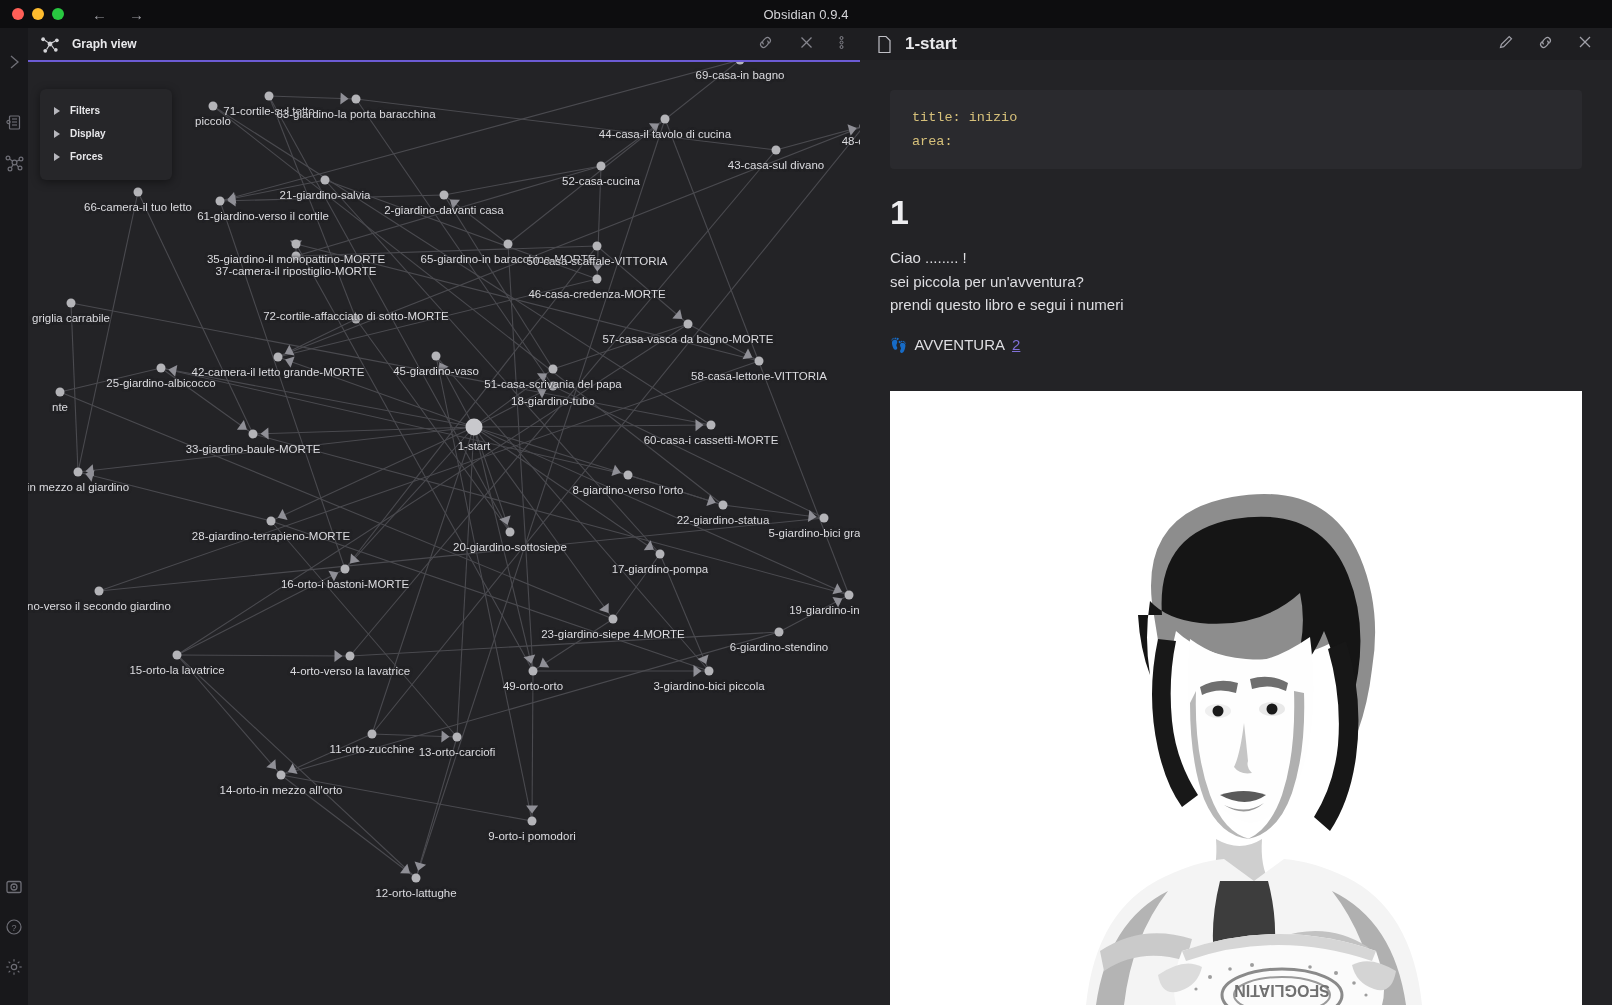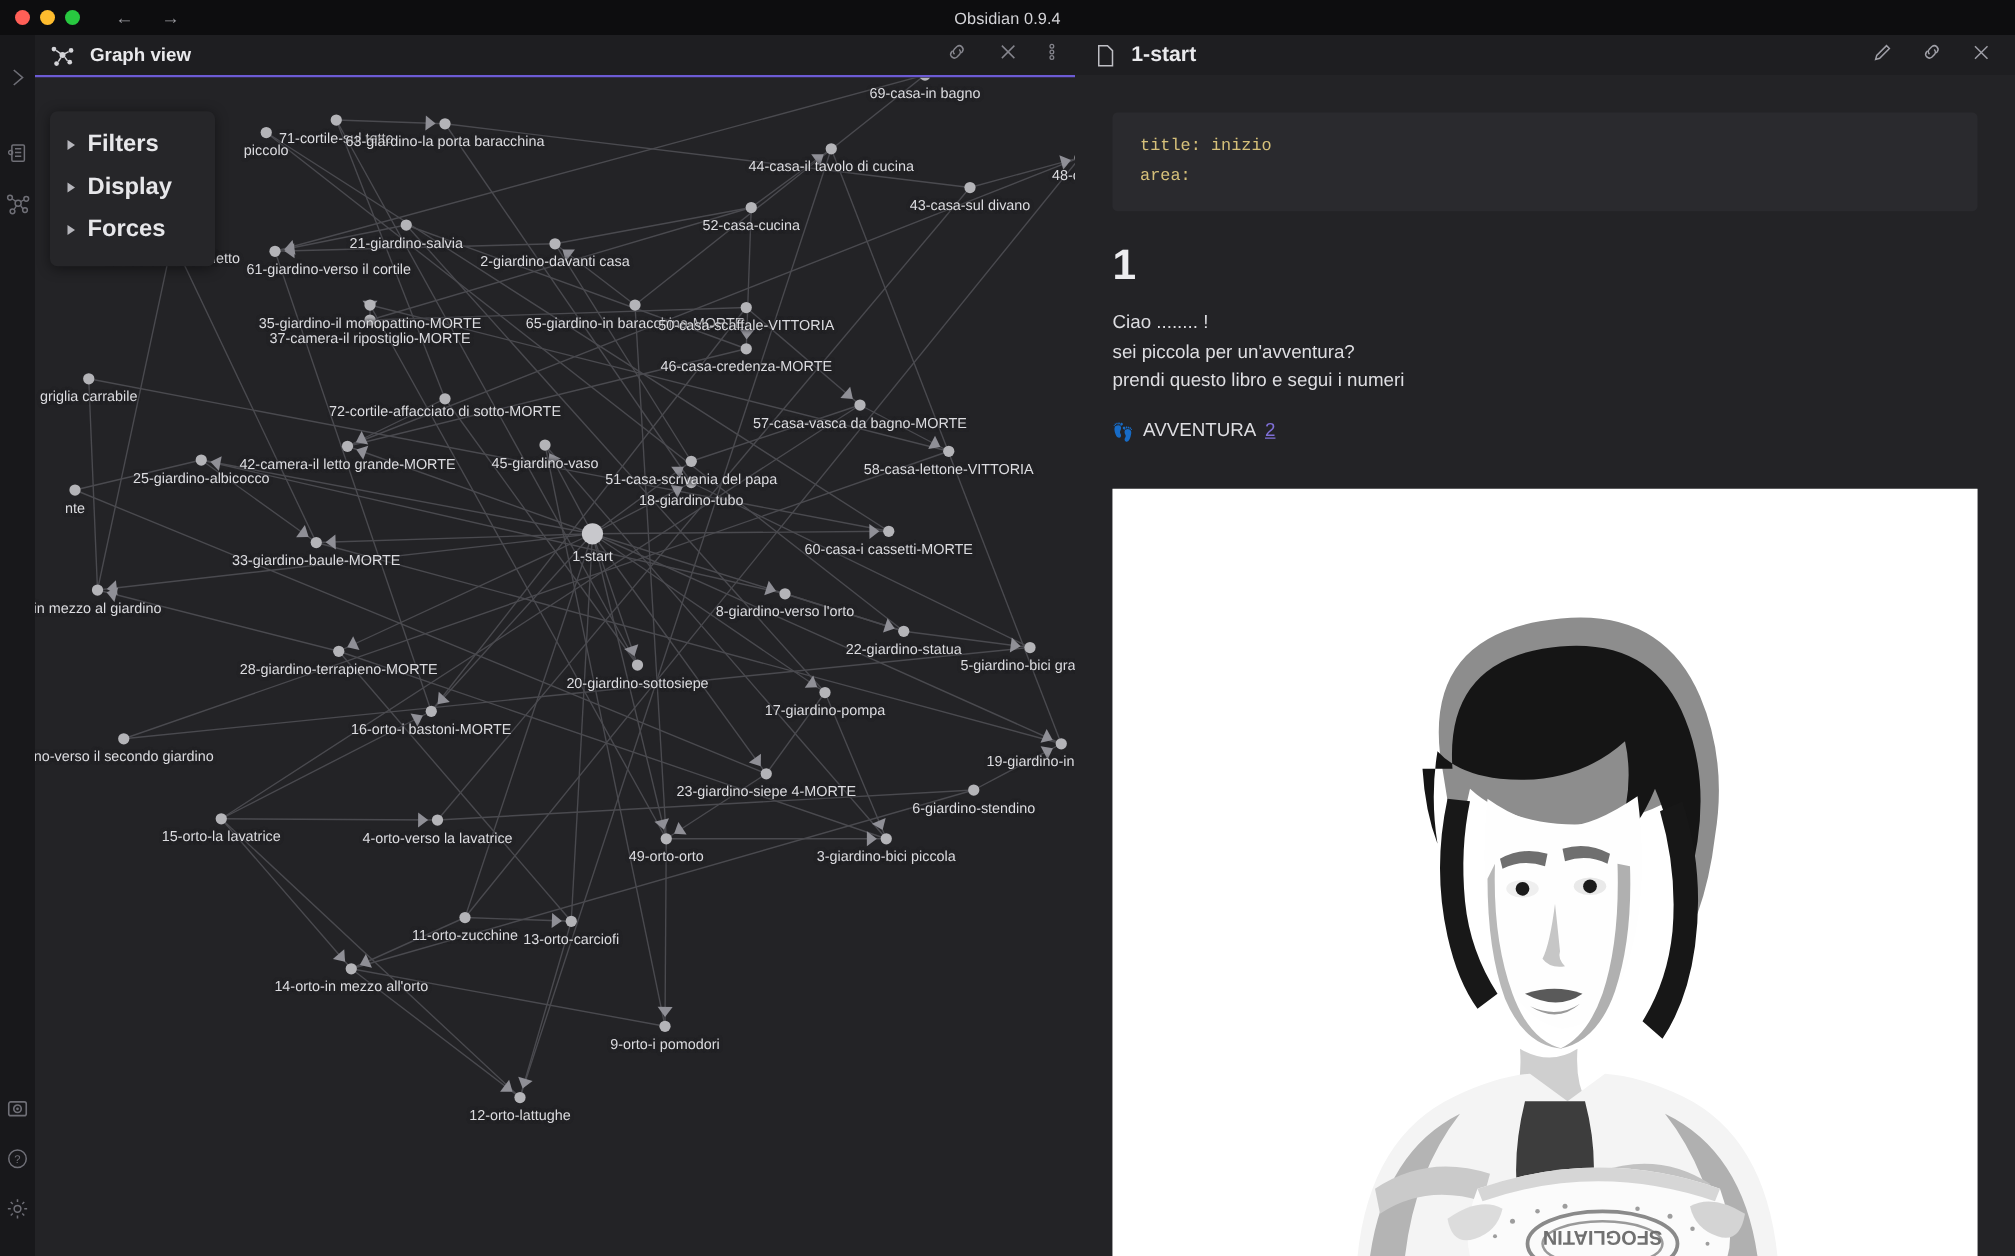--- a/index.html
+++ b/index.html
@@ -45,21 +45,21 @@
     position: absolute; left: 28px; top: 28px; width: 832px; height: 977px;
     background: #1e1e21;
   }
   #graph-header {
     position: relative; height: 32px; width: 832px;
     display: flex; align-items: center;
     background: #1e1e21;
   }
   #graph-header .gh-icon { margin-left: 12px; color: #d4d4d8; display: flex; }
   #graph-title {
-    margin-left: 12px; font-size: 15px; font-weight: bold; color: #e9e9ec;
+    margin-left: 12px; font-size: 12px; font-weight: bold; color: #e9e9ec;
   }
   #graph-header-actions {
     position: absolute; right: 16px; display: flex; align-items: center; gap: 24px;
     color: #85858d;
   }
   #accent-line {
     position: absolute; left: 0; top: 32px; width: 832px; height: 2px;
     background: #6c5bd4;
   }
   #graph-canvas {
@@ -80,21 +80,21 @@
   
   #graph-controls {
     position: absolute; left: 12px; top: 27px; width: 132px;
     background: #262629; border-radius: 6px;
     padding: 10px 0 12px 0;
     box-shadow: 0 2px 10px rgba(0,0,0,.45);
   }
   .ctrl-row {
     display: flex; align-items: center; gap: 10px;
     padding: 6px 0 6px 14px;
-    color: #e7e7ea; font-size: 19px; font-weight: bold;
+    color: #e7e7ea; font-size: 10px; font-weight: bold;
   }
   .caret {
     width: 0; height: 0; border-left: 6px solid #b6b6bc;
     border-top: 4px solid transparent; border-bottom: 4px solid transparent;
   }
 
   
   #note-pane {
     position: absolute; left: 860px; top: 28px; width: 752px; height: 977px;
     background: #1e1e21;
@@ -466,21 +466,21 @@
         <div class="node-label" style="left: 297px; top: 126.5px;">21-giardino-salvia</div>
         <div class="node-label" style="left: 416px; top: 141.5px;">2-giardino-davanti casa</div>
         <div class="node-label" style="left: 110px; top: 138.5px;">66-camera-il tuo letto</div>
         <div class="node-label" style="left: 192px; top: 147.5px; margin-left: 43px;">61-giardino-verso il cortile</div>
         <div class="node-label" style="left: 268px; top: 190.5px;">35-giardino-il monopattino-MORTE</div>
         <div class="node-label" style="left: 480px; top: 190.5px;">65-giardino-in baracchina-MORTE</div>
         <div class="node-label" style="left: 268px; top: 202.5px;">37-camera-il ripostiglio-MORTE</div>
         <div class="node-label" style="left: 569px; top: 192.5px;">50-casa-scaffale-VITTORIA</div>
         <div class="node-label" style="left: 569px; top: 225.5px;">46-casa-credenza-MORTE</div>
         <div class="node-label" style="left: 43px; top: 249.5px;">griglia carrabile</div>
-        <div class="node-label" style="left: 328px; top: 262px;">72-cortile-affacciato di sotto-MORTE</div>
+        <div class="node-label" style="left: 328px; top: 248px;">72-cortile-affacciato di sotto-MORTE</div>
         <div class="node-label" style="left: 660px; top: 270.5px;">57-casa-vasca da bagno-MORTE</div>
         <div class="node-label" style="left: 408px; top: 302.5px;">45-giardino-vaso</div>
         <div class="node-label" style="left: 250px; top: 303.5px;">42-camera-il letto grande-MORTE</div>
         <div class="node-label" style="left: 731px; top: 307.5px;">58-casa-lettone-VITTORIA</div>
         <div class="node-label" style="left: 525px; top: 315.5px;">51-casa-scrivania del papa</div>
         <div class="node-label" style="left: 133px; top: 314.5px;">25-giardino-albicocco</div>
         <div class="node-label" style="left: 525px; top: 332.5px;">18-giardino-tubo</div>
         <div class="node-label" style="left: 32px; top: 338.5px;">nte</div>
         <div class="node-label" style="left: 446px; top: 377.5px;">1-start</div>
         <div class="node-label" style="left: 683px; top: 371.5px;">60-casa-i cassetti-MORTE</div>

